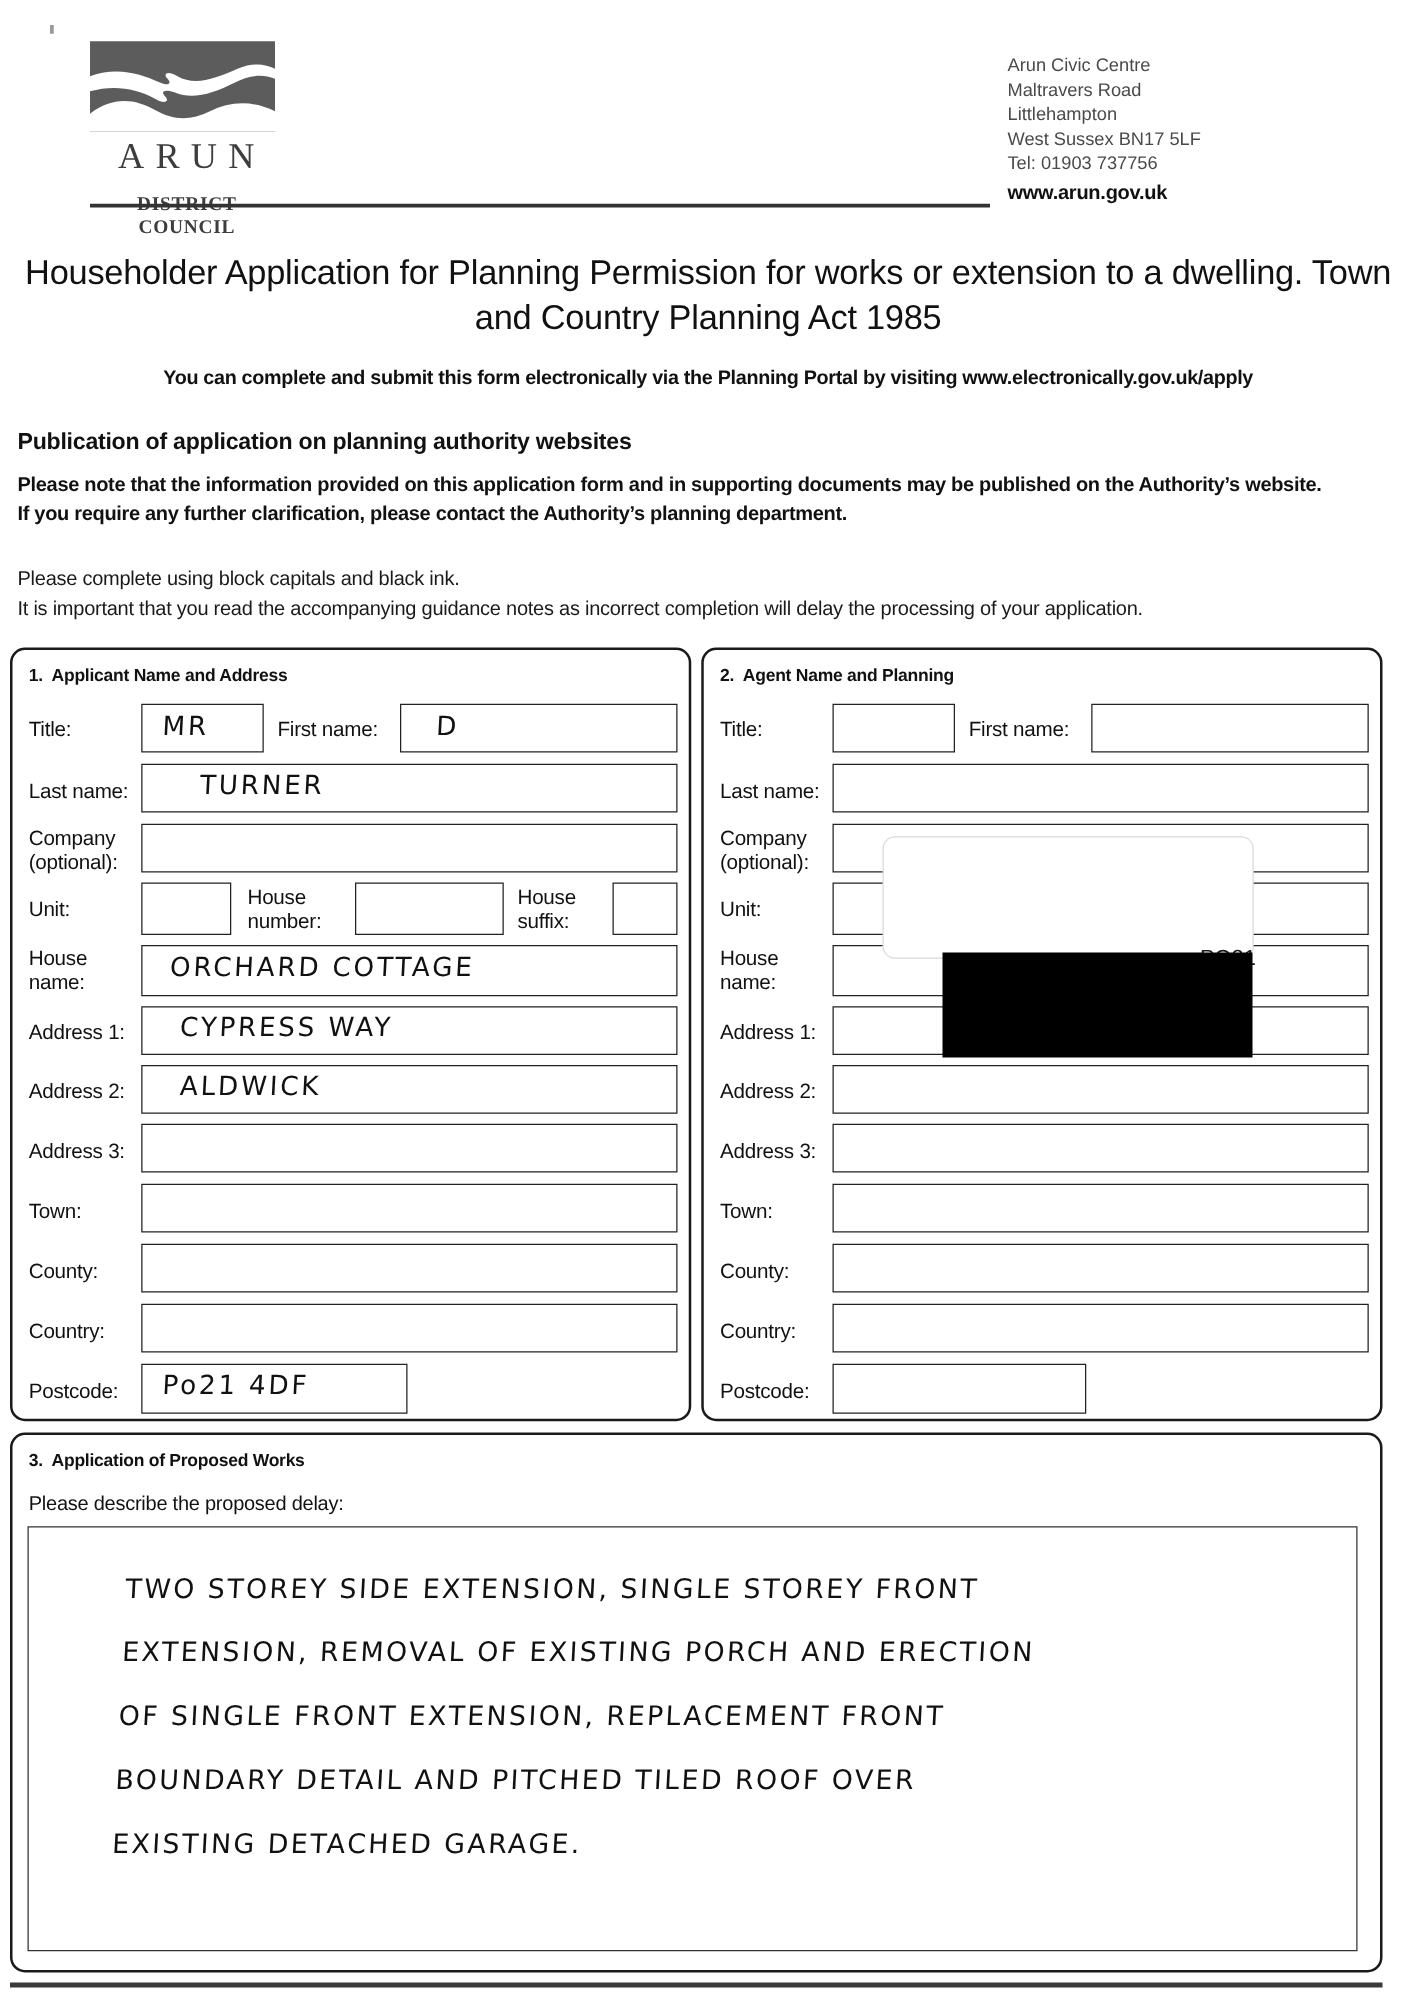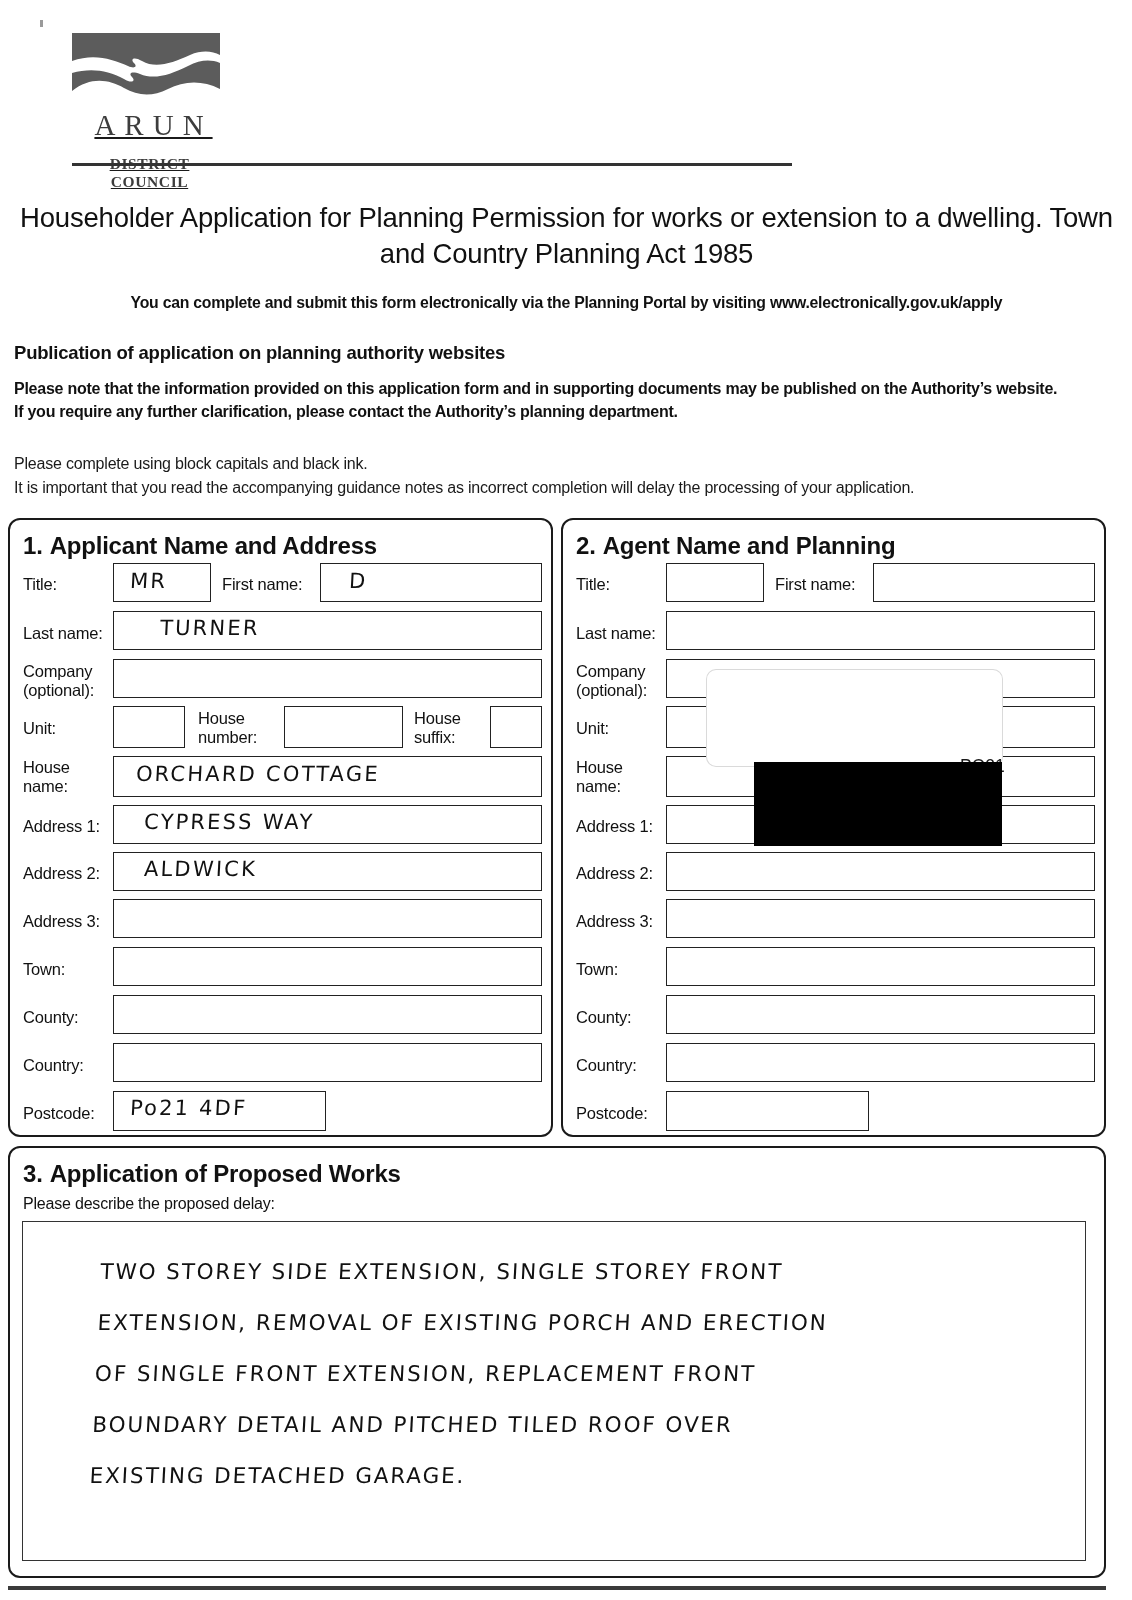--- a/index.html
+++ b/index.html
@@ -19,21 +19,20 @@
   
   #header {
     position: absolute;
     left: 0; top: 0;
     width: 1132px; height: 175px;
   }
   #logo-block {
     position: absolute;
     left: 72px; top: 33px;
     width: 155px;
-    text-decoration: underline;
   }
   #logo-mark {
     width: 148px; height: 72px;
     background: #5c5c5c;
     position: relative;
     overflow: hidden;
   }
   #logo-mark svg { display:block; width:148px; height:72px; }
   #logo-arun {
     font-family: "Liberation Serif", serif;
@@ -132,21 +131,21 @@
     box-sizing: border-box;
     background: #fff;
   }
   #panel-applicant { left: 8px;  top: 518px; width: 545px; height: 619px; }
   #panel-agent     { left: 561px; top: 518px; width: 545px; height: 619px; }
   #panel-works     { left: 8px;  top: 1146px; width: 1098px; height: 432px; }
 
   .panel-heading {
     position: absolute;
     left: 13px; top: 12px;
-    font-size: 24px;
+    font-size: 14px;
     font-weight: bold;
     letter-spacing: -0.2px;
     color: #111;
   }
   .panel-heading .num { display: inline-block; margin-right: 7px; }
   .flabel {
     position: absolute;
     font-size: 16.5px;
     line-height: 19px;
     letter-spacing: -0.2px;
@@ -253,20 +252,28 @@
     <div id="logo-mark">
       <svg viewBox="0 0 148 72" xmlns="http://www.w3.org/2000/svg">
         <path d="M0 28 C22 20, 40 26, 56 33 C62 36, 66 34, 62 30 C58 26, 62 23, 70 28 C84 36, 100 30, 118 22 C130 17, 140 18, 148 22 L148 30 C138 26, 128 27, 116 33 C98 42, 82 47, 68 41 C60 38, 56 40, 60 44 C64 48, 60 51, 52 46 C36 37, 18 35, 0 40 Z" fill="#ffffff"></path>
         <path d="M0 58 C18 44, 36 46, 52 55 C66 63, 80 64, 96 56 C112 48, 130 47, 148 56 L148 72 L0 72 Z" fill="#ffffff"></path>
       </svg>
     </div>
     <div id="logo-arun">ARUN</div>
     <div id="logo-dc">DISTRICT COUNCIL</div>
   </div>
 
+  <div id="contact-block">
+    <div>Arun Civic Centre</div>
+    <div>Maltravers Road</div>
+    <div>Littlehampton</div>
+    <div>West Sussex BN17 5LF</div>
+    <div>Tel: 01903 737756</div>
+    <div class="site">www.arun.gov.uk</div>
+  </div>
 
   <div id="header-rule"></div>
 </div>
 
 <div id="title">Householder Application for Planning Permission for works or extension to a dwelling. Town and Country Planning Act 1985</div>
 <div id="portal-line">You can complete and submit this form electronically via the Planning Portal by visiting www.electronically.gov.uk/apply</div>
 <div id="pub-heading">Publication of application on planning authority websites</div>
 <div id="pub-body">Please note that the information provided on this application form and in supporting documents may be published on the Authority’s website. If you require any further clarification, please contact the Authority’s planning department.</div>
 <div id="instr" style="white-space:pre-line">Please complete using block capitals and black ink.
 It is important that you read the accompanying guidance notes as incorrect completion will delay the processing of your application.</div>

